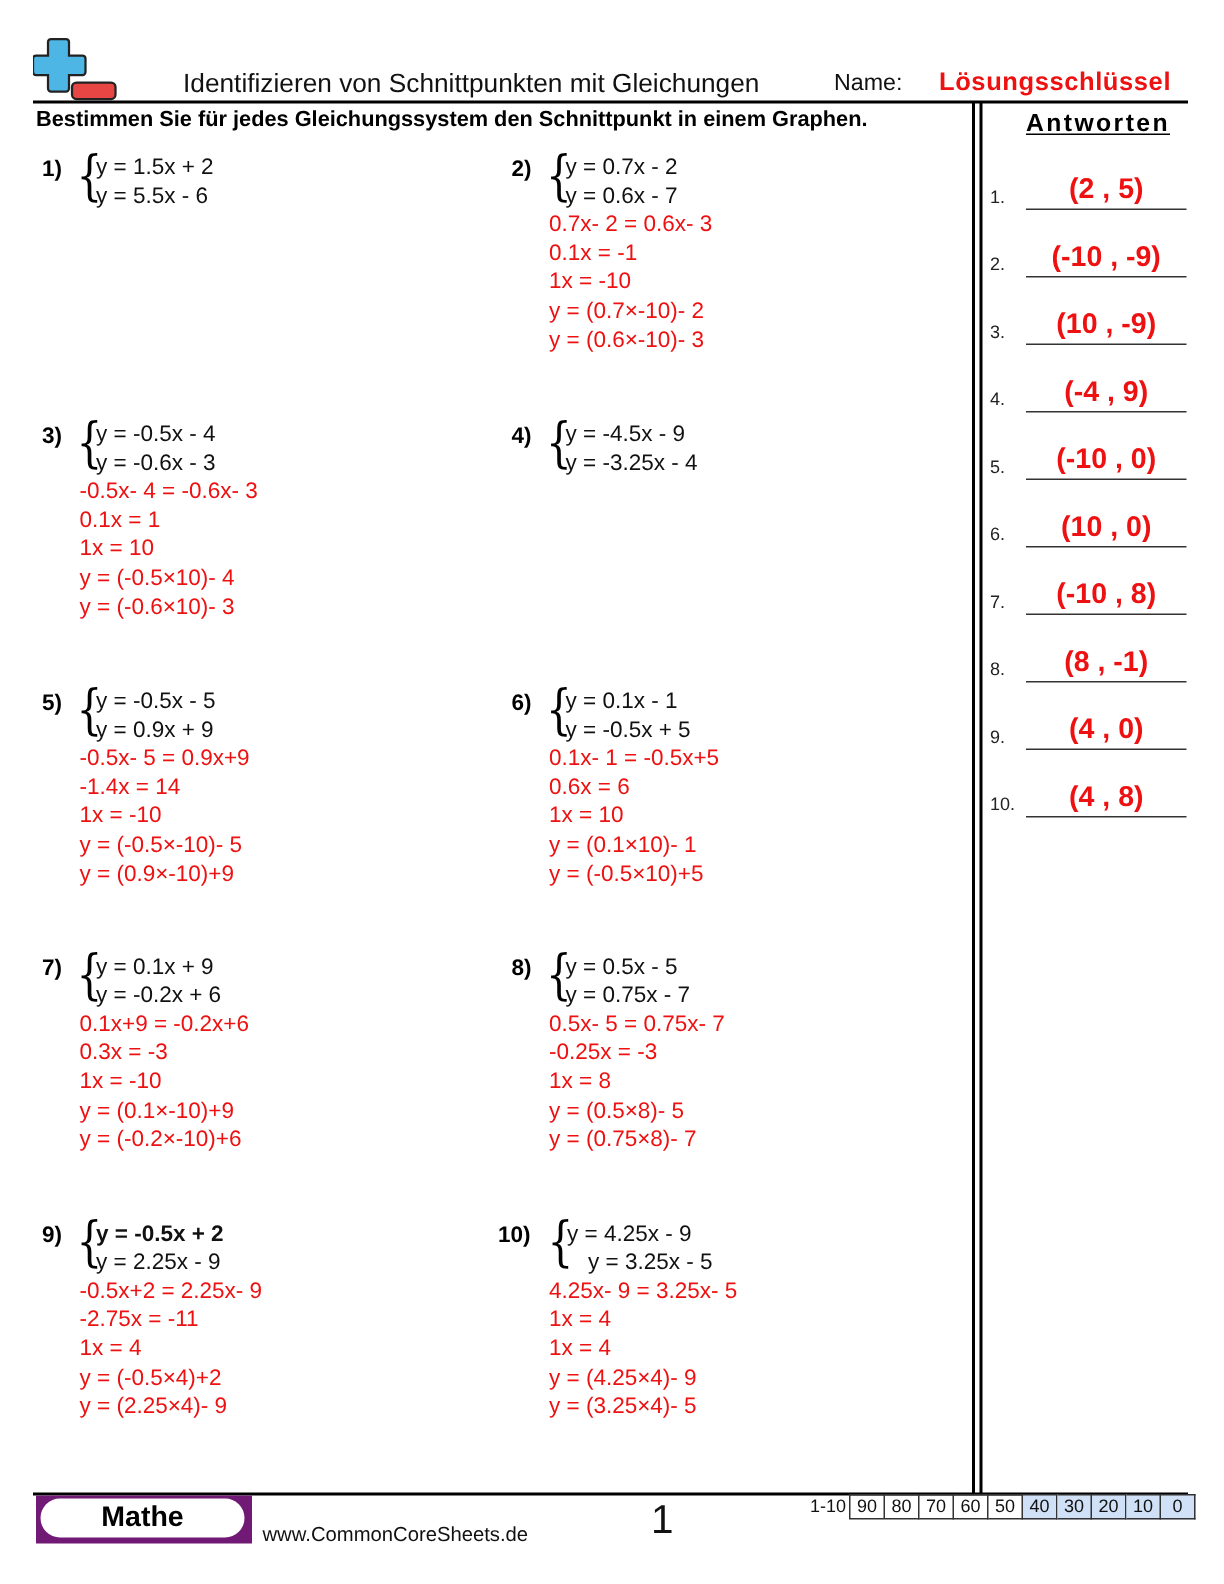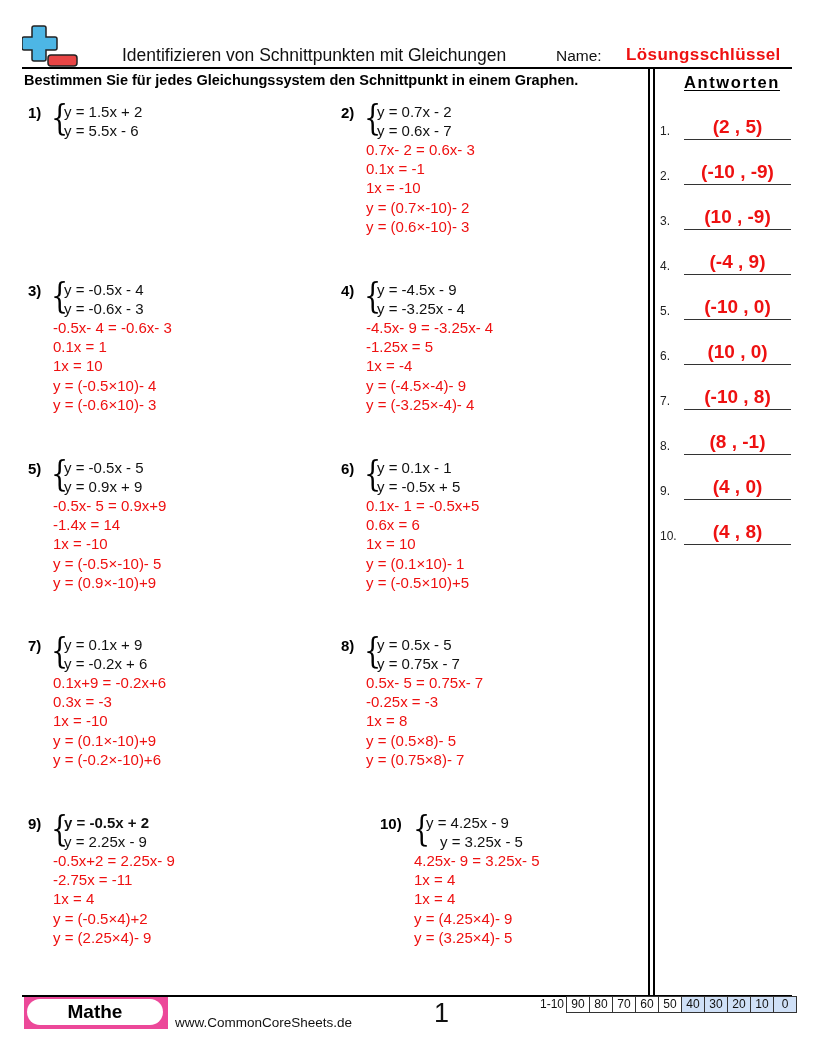--- a/index.html
+++ b/index.html
@@ -21,21 +21,21 @@
   .ans-val { position: absolute; left: 24px; width: 107px; bottom: 2px; text-align: center; font-size: 19px; font-weight: bold; color: #ee1111; }
 
   .problem { position: absolute; width: 290px; height: 160px; }
   .p-num { position: absolute; left: 0; top: 2px; font-size: 15px; font-weight: bold; }
   .brace { position: absolute; top: -3px; font-size: 36px; line-height: 38px; font-family: "DejaVu Serif", serif; transform: scaleX(0.75); transform-origin: left; }
   .eq { position: absolute; font-size: 15px; line-height: 19px; color: #111; white-space: nowrap; }
   .steps { position: absolute; font-size: 15px; line-height: 19.2px; color: #ee1111; white-space: nowrap; }
   .steps div { height: 19.2px; }
 
   .footer-rule { position: absolute; left: 22px; top: 995px; width: 770px; height: 2px; background: #000; }
-  .mathe-box { position: absolute; left: 24px; top: 997px; width: 144px; height: 32px; background: #ec4899; }
+  .mathe-box { position: absolute; left: 24px; top: 997px; width: 144px; height: 32px; background: #701a75; }
   .mathe-pill { position: absolute; left: 3px; top: 2px; width: 136px; height: 26px; background: #fff; border-radius: 14px; text-align: center; font-size: 19px; font-weight: bold; line-height: 26px; }
   .website { position: absolute; left: 175px; top: 1015px; font-size: 13.5px; color: #111; }
   .page-num { position: absolute; left: 434px; top: 998px; font-size: 27px; color: #111; }
 
   .score-table { position: absolute; left: 530px; top: 996px; height: 16px; display: flex; font-size: 12px; }
   .score-label { width: 34px; text-align: right; padding-right: 2px; line-height: 16px; color: #111; }
   .score-cell { width: 22px; height: 15px; border: 1px solid #333; border-left: none; text-align: center; line-height: 15px; color: #111; }
   .score-cell.first { border-left: 1px solid #333; }
   .score-cell.blue { background: #cfe0f7; }
 </style>
@@ -143,27 +143,20 @@
     <div>y = (-0.5×10)- 4</div>
     <div>y = (-0.6×10)- 3</div>
   </div>
 </div>
 
 <div class="problem" style="left:341px; top:280px;">
   <span class="p-num">4)</span>
   <span class="brace" style="left:23px;">{</span>
   <div class="eq" style="left:36px; top:0;">y = -4.5x - 9</div>
   <div class="eq" style="left:36px; top:19px;">y = -3.25x - 4</div>
-  <div class="steps" style="left:25px; top:38px;">
-    <div>-4.5x- 9 = -3.25x- 4</div>
-    <div>-1.25x = 5</div>
-    <div>1x = -4</div>
-    <div>y = (-4.5×-4)- 9</div>
-    <div>y = (-3.25×-4)- 4</div>
-  </div>
 </div>
 
 <div class="problem" style="left:28px; top:458px;">
   <span class="p-num">5)</span>
   <span class="brace" style="left:23px;">{</span>
   <div class="eq" style="left:36px; top:0;">y = -0.5x - 5</div>
   <div class="eq" style="left:36px; top:19px;">y = 0.9x + 9</div>
   <div class="steps" style="left:25px; top:38px;">
     <div>-0.5x- 5 = 0.9x+9</div>
     <div>-1.4x = 14</div>
@@ -222,21 +215,21 @@
   <div class="eq" style="left:36px; top:19px;">y = 2.25x - 9</div>
   <div class="steps" style="left:25px; top:38px;">
     <div>-0.5x+2 = 2.25x- 9</div>
     <div>-2.75x = -11</div>
     <div>1x = 4</div>
     <div>y = (-0.5×4)+2</div>
     <div>y = (2.25×4)- 9</div>
   </div>
 </div>
 
-<div class="problem" style="left:332px; top:813px;margin-left:48px;">
+<div class="problem" style="left:332px; top:813px;">
   <span class="p-num">10)</span>
   <span class="brace" style="left:33px;">{</span>
   <div class="eq" style="left:46px; top:0;">y = 4.25x - 9</div>
   <div class="eq" style="left:60px; top:19px;">y = 3.25x - 5</div>
   <div class="steps" style="left:34px; top:38px;">
     <div>4.25x- 9 = 3.25x- 5</div>
     <div>1x = 4</div>
     <div>1x = 4</div>
     <div>y = (4.25×4)- 9</div>
     <div>y = (3.25×4)- 5</div>

